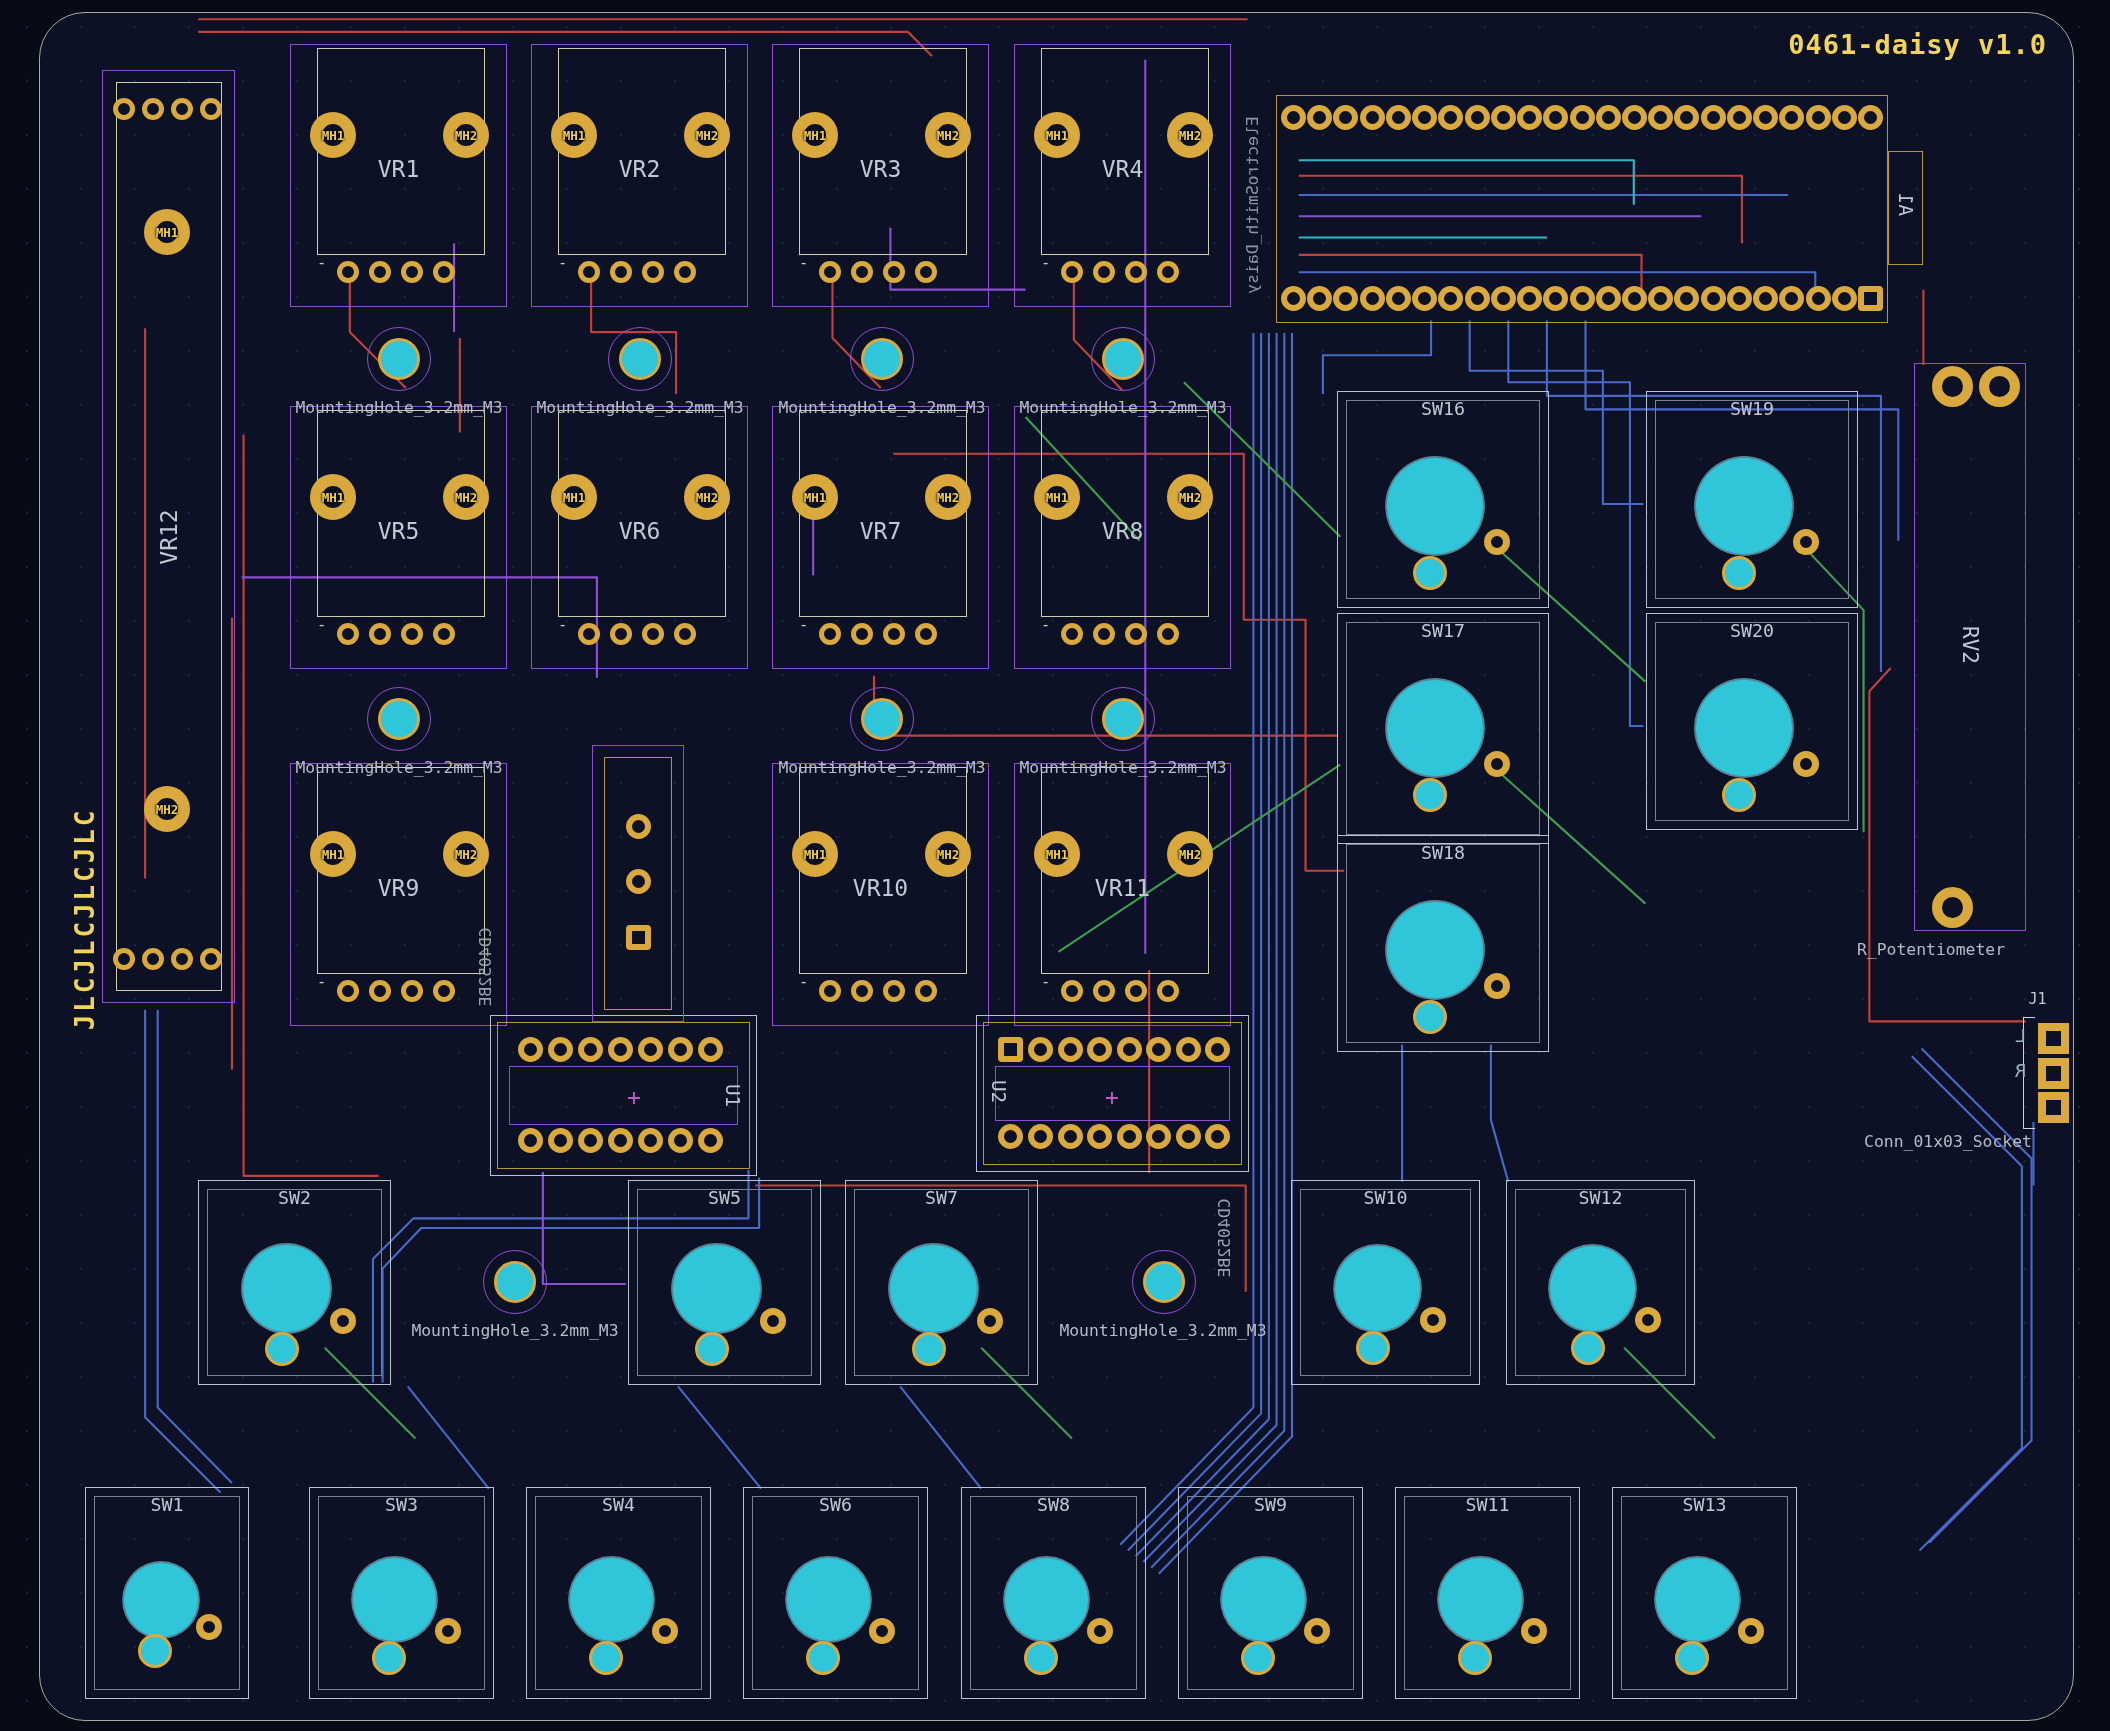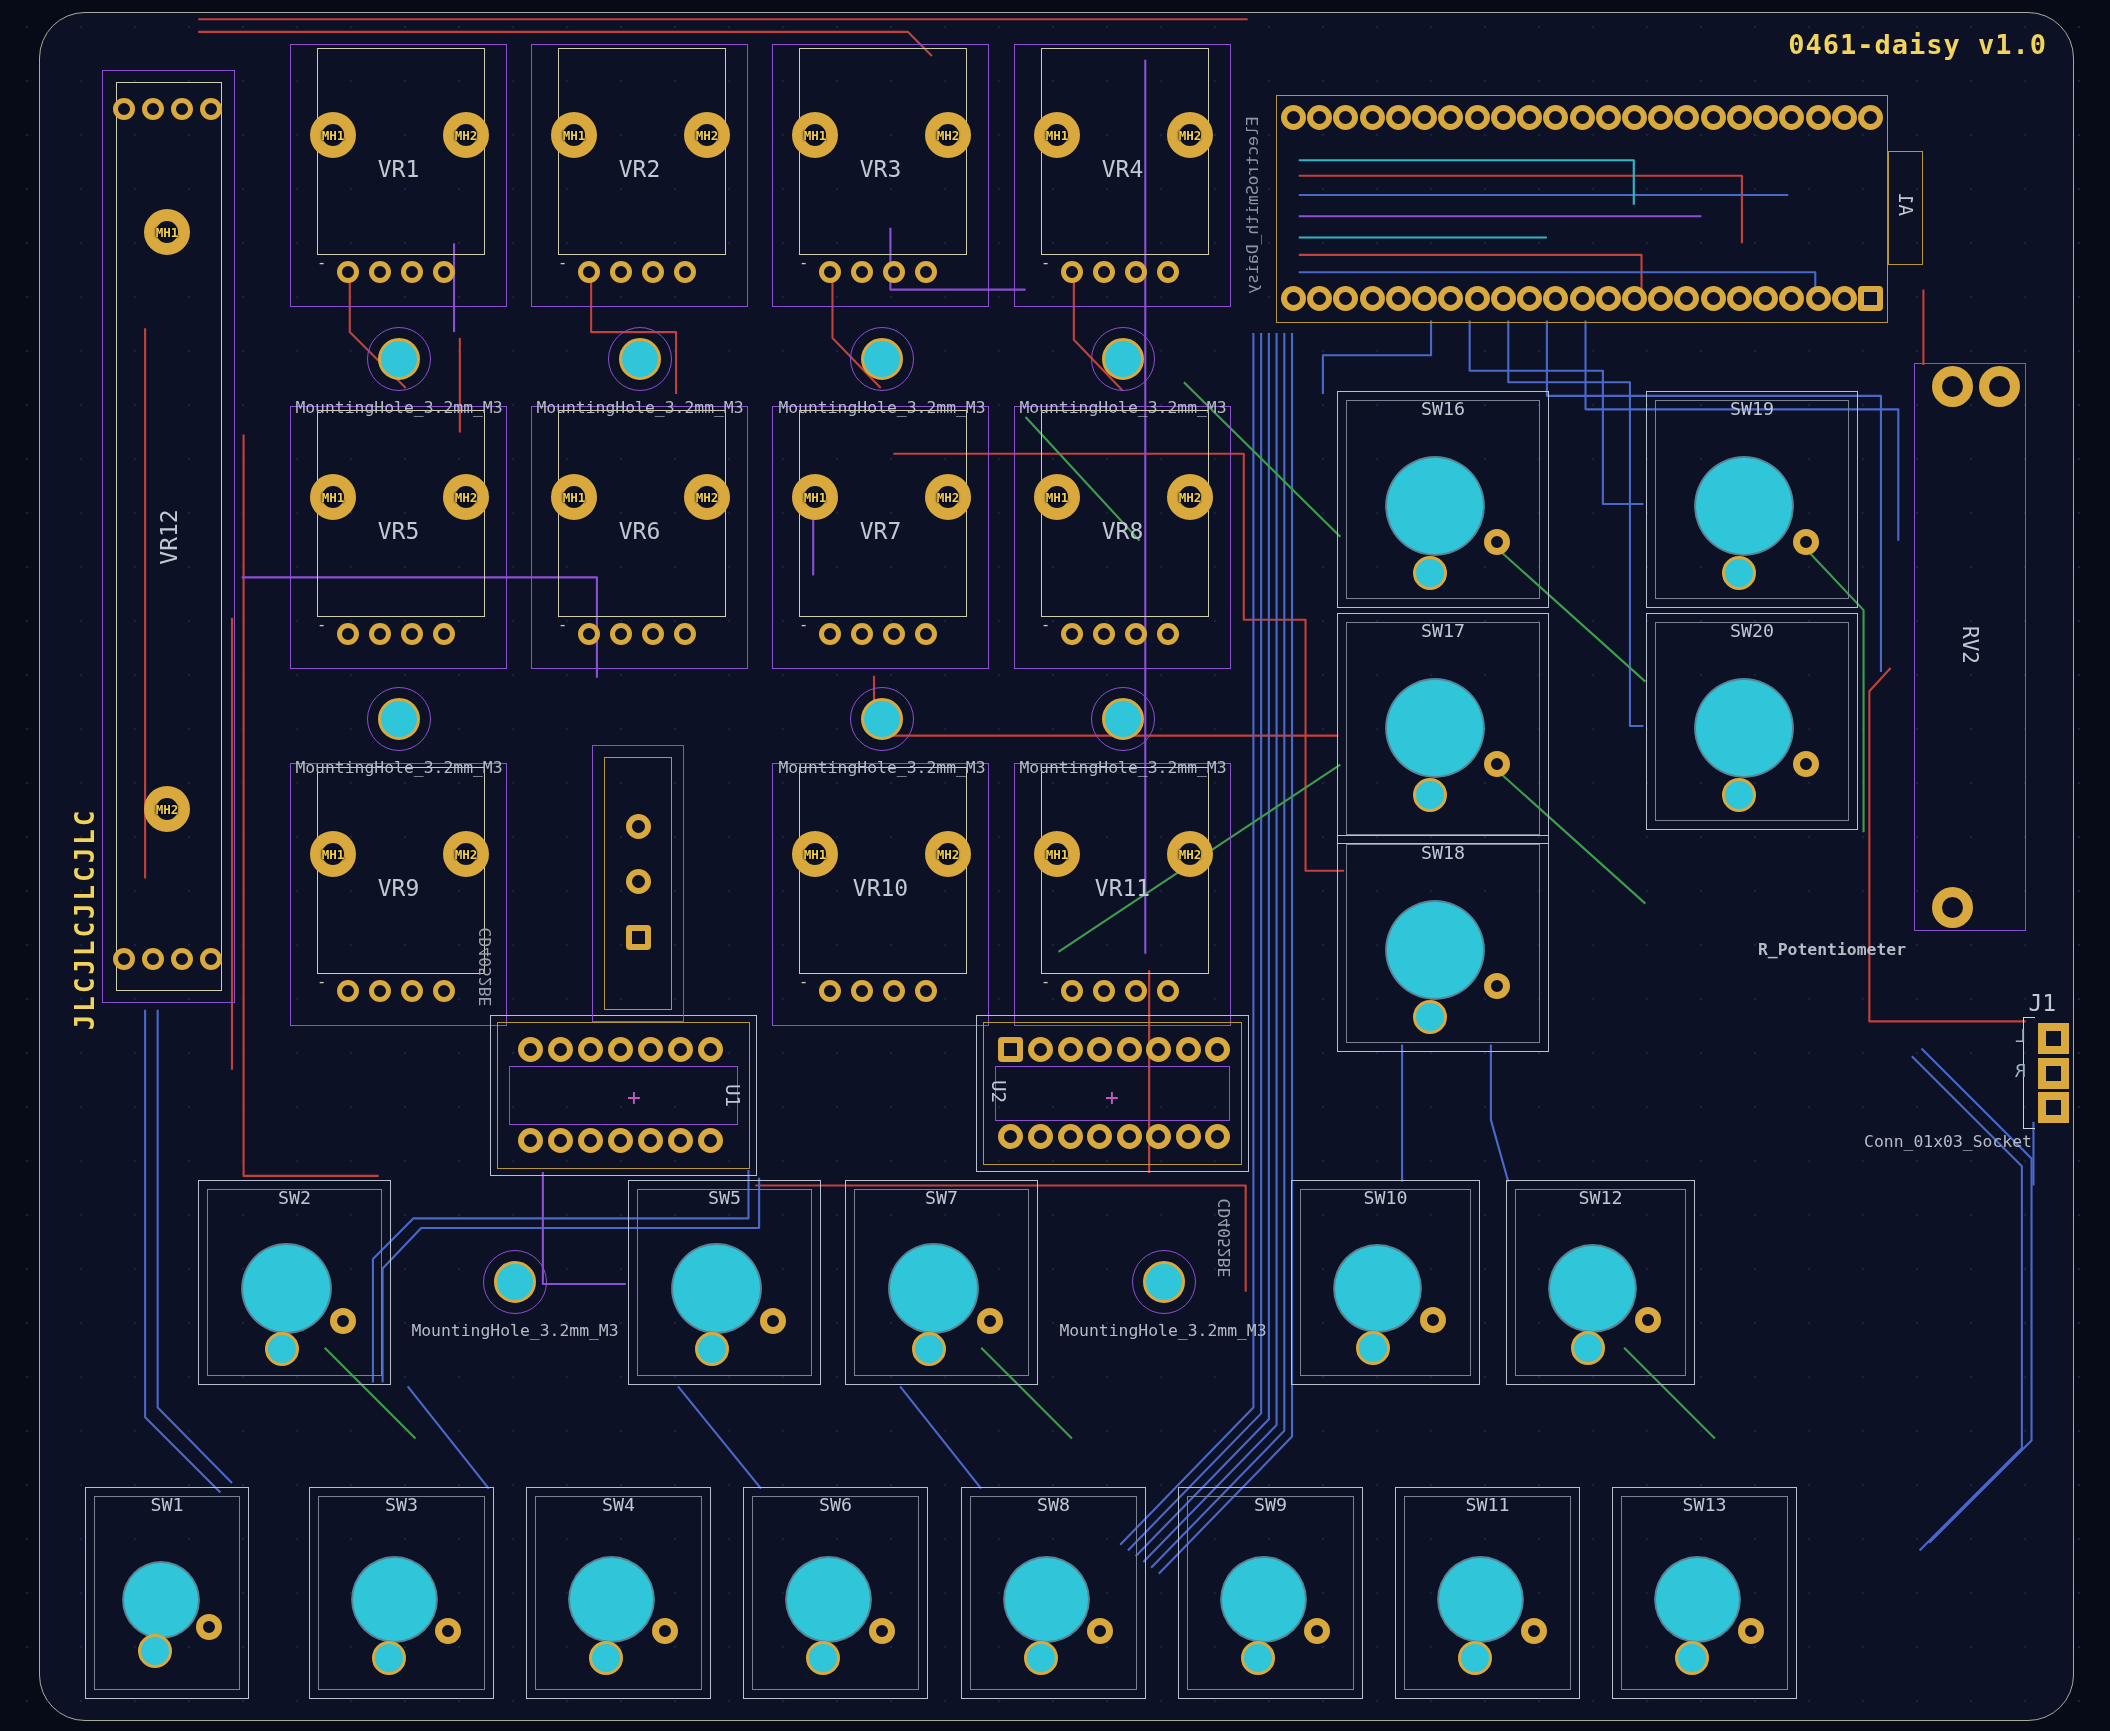--- a/index.html
+++ b/index.html
@@ -64,21 +64,21 @@
   .hdrtab{position:absolute;right:-35px;top:56px;width:33px;height:112px;border:1px solid var(--gold-line);}
   .hdrref{position:absolute;right:-29px;top:98px;transform:rotate(90deg) scaleX(-1);font-size:19.3px;color:var(--ref-text);}
 
   
   .rv{position:absolute;}
   .rvpad{position:absolute;width:41px;height:41px;border:10.6px solid var(--pad-gold);border-radius:50%;
     background:var(--board);box-sizing:border-box;}
   .rvref{position:absolute;left:50%;top:270px;transform:translateX(-50%) rotate(90deg);font-size:21px;color:var(--ref-text);}
   .fplabel{position:absolute;transform:translateX(-50%);font-size:16.4px;color:var(--label-text);white-space:nowrap;}
   .j1{position:absolute;}
-  .j1ref{position:absolute;left:15.4px;top:-3.9px;font-size:23px;color:var(--ref-text);}
+  .j1ref{position:absolute;left:15.4px;top:-3.9px;font-size:15px;color:var(--ref-text);}
   .jbrk{position:absolute;left:9.7px;top:23px;width:11.6px;height:110px;border-left:1.9px solid #cfd4da;
     border-top:1.9px solid #cfd4da;border-bottom:1.9px solid #cfd4da;}
   .jpad{position:absolute;width:31px;height:31px;border:8.7px solid var(--pad-gold);
     background:var(--board);box-sizing:border-box;}
   .jpin{position:absolute;transform:scaleX(-1);color:#9fb6c8;font-size:18.3px;}
   .aux{position:absolute;}
   .auxo{position:absolute;inset:0;border:1px solid var(--gold-line);}
   .auxc{position:absolute;inset:-11.6px;border:1px solid var(--courtyard);}
   .misc{position:absolute;white-space:nowrap;}
 </style>
@@ -629,21 +629,21 @@
         <div class="hdrtab"></div>
         <div class="hdrref">A1</div>
       </div>
       <div class="rv" style="left: 1914px; top: 363px; width: 112px; height: 568px;">
         <div class="crt"></div>
         <div class="rvpad" style="left: 18.3px; top: 2.9px;"></div>
         <div class="rvpad" style="left: 65px; top: 2.9px;"></div>
         <div class="rvpad" style="left: 18.3px; top: 524px;"></div>
         <div class="rvref">RV2</div>
       </div>
-      <div class="fplabel" style="left: 1832px; top: 940px; font-weight: bold;">R_Potentiometer</div>
+      <div class="fplabel" style="left: 1931px; top: 940px;">R_Potentiometer</div>
       <div class="j1" style="left: 2013px; top: 994px; width: 68px; height: 145px;">
         <div class="j1ref">J1</div>
         <div class="jbrk"></div>
         <div class="jpad" style="left: 25px; top: 29px;"></div>
         <div class="jpin" style="left: 1.9px; top: 31px;">L</div>
         <div class="jpad" style="left: 25px; top: 64px;"></div>
         <div class="jpin" style="left: 1.9px; top: 66px;">R</div>
         <div class="jpad" style="left: 25px; top: 98px;"></div>
       </div>
       <div class="fplabel" style="left: 1948px; top: 1132px;">Conn_01x03_Socket</div>

